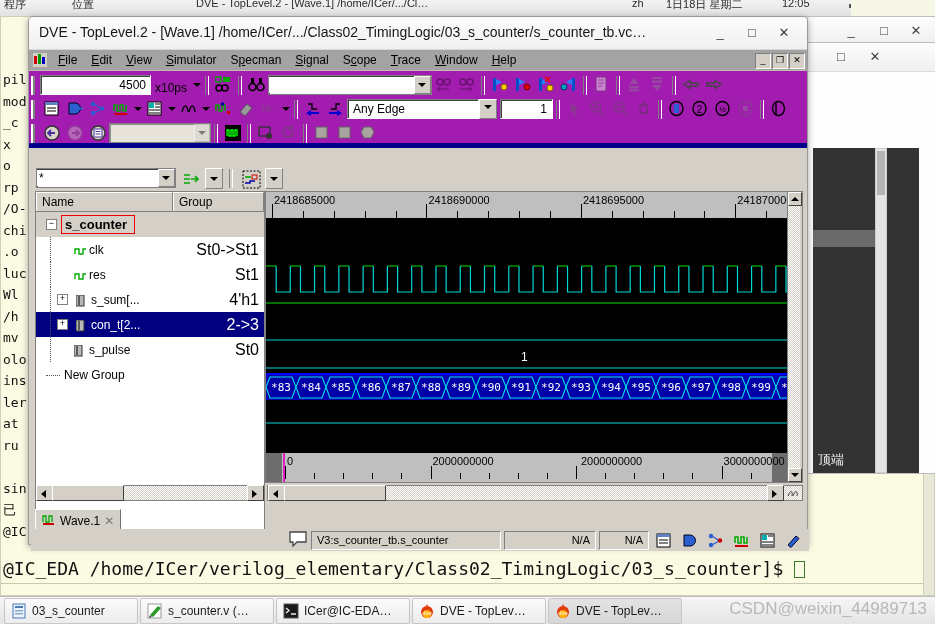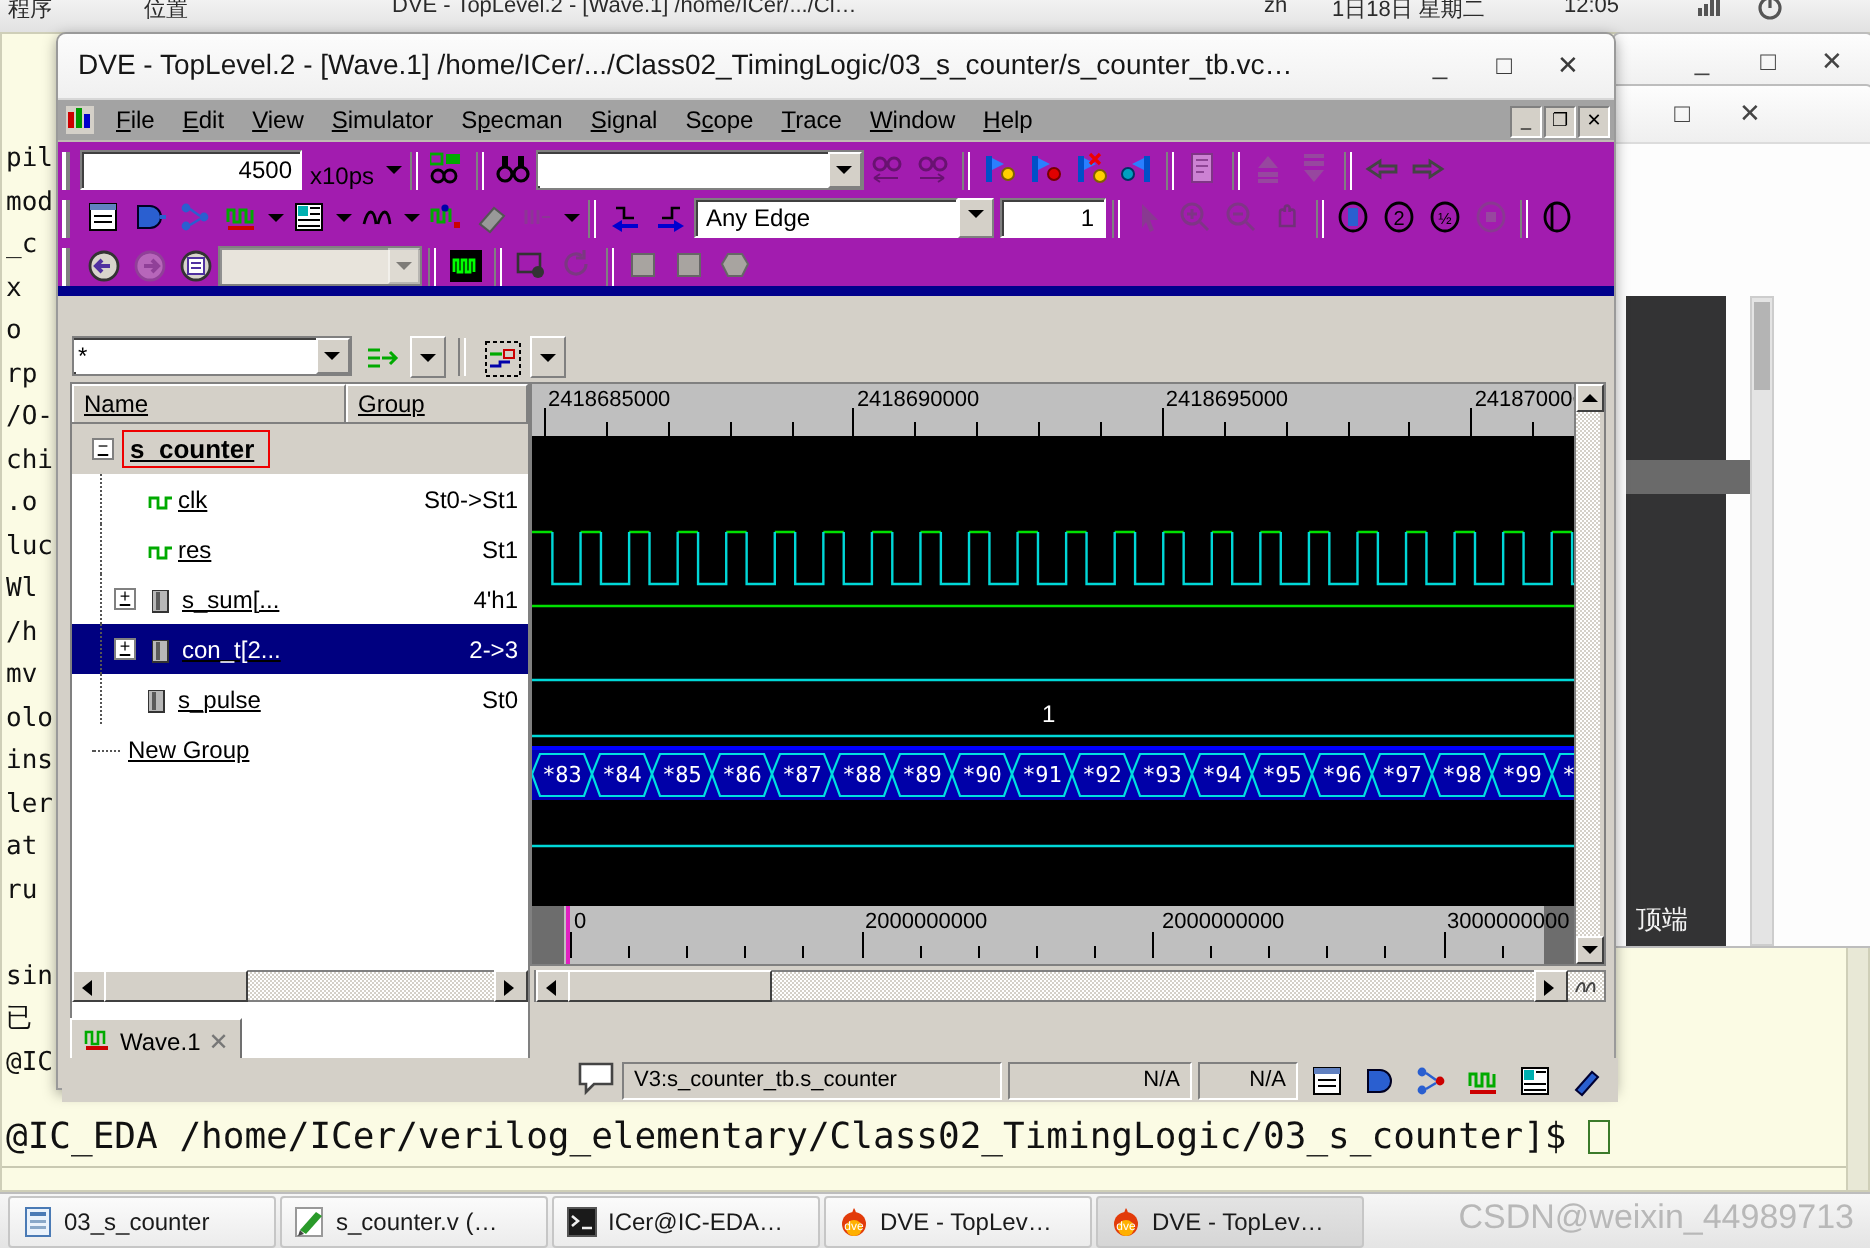--- a/index.html
+++ b/index.html
@@ -3,21 +3,21 @@
 <meta charset="utf-8">
 <style>
   html,body{margin:0;padding:0;}
   body{
     width:935px;height:624px;overflow:hidden;position:relative;
     font-family:"Liberation Sans",sans-serif;font-size:12px;
     background:#f7f7e8;
   }
   
   #desktop-topbar{
-    position:absolute;left:0;top:0;width:935px;height:16px;
+    position:absolute;left:0;top:0;width:851px;height:16px;
     background:linear-gradient(#f2f2f2,#e2e2e2);
     border-bottom:1px solid #b9b9b9;
     font-size:11px;color:#2b2b2b;overflow:hidden;
   }
   #desktop-topbar .tb{position:absolute;top:-3px;white-space:nowrap;}
   
   #bg-terminal{
     position:absolute;left:0;top:16px;width:935px;height:580px;
     background:#fbfbe4;border:1px solid #cfcfb8;box-sizing:border-box;
     font-family:"DejaVu Sans Mono","Liberation Mono",monospace;font-size:13px;
@@ -33,21 +33,21 @@
   #bg-hr{position:absolute;left:0;right:0;top:566px;height:1px;background:#c9c9b2;}
 
   
   .bgwin{position:absolute;background:#fdfdfd;border:1px solid #bdbdbd;border-radius:4px 4px 0 0;}
   .bgwin .bar{height:28px;position:relative;background:linear-gradient(#fdfdfd,#efefef);
               border-bottom:1px solid #dcdcdc;border-radius:4px 4px 0 0;}
   .bgwin .ctl{position:absolute;top:4px;width:20px;height:20px;font-size:13px;color:#444;
               text-align:center;line-height:20px;}
 
   
-  #dark-panel{position:absolute;left:813px;top:148px;width:50px;height:325px;background:#333334;}
+  #dark-panel{position:absolute;left:813px;top:148px;width:74px;height:325px;background:#333334;padding-left:32px;}
   #dark-panel .hl{position:absolute;left:0;top:82px;width:62px;height:17px;background:#6a6a6a;}
   #dark-panel .tail{position:absolute;left:5px;bottom:4px;color:#f2f2f2;font-size:13px;
                     font-family:"DejaVu Sans",sans-serif;}
   #dark-scroll{position:absolute;left:875px;top:148px;width:12px;height:325px;background:#e4e4e4;border:1px solid #cdcdcd;box-sizing:border-box;}
   #dark-scroll i{position:absolute;left:1px;top:2px;width:8px;height:44px;background:#b4b4b4;display:block;}
 
   
   #dve{
     position:absolute;left:28px;top:16px;width:780px;height:529px;
     background:#d4d0c8;border:1px solid #9a9a9a;border-radius:5px 5px 0 0;
@@ -92,26 +92,26 @@
   .combo .dn:after{content:"";position:absolute;left:3px;top:6px;border-left:4px solid transparent;
                    border-right:4px solid transparent;border-top:4px solid #000;}
   .lbl{font-size:12px;padding:0 4px;color:#000;}
 
   #bluebar{height:5px;background:#00008b;}
 
   
   #wavebody{position:absolute;left:4px;top:148px;width:772px;height:348px;background:#d4d0c8;}
   #filterrow{height:26px;display:flex;align-items:center;gap:3px;padding-left:3px;}
   #signalpane{position:absolute;left:2px;top:26px;width:230px;height:348px;background:#fff;
-              border:1px solid #808080;box-sizing:border-box;overflow:hidden;text-decoration:underline;}
+              border:1px solid #808080;box-sizing:border-box;overflow:hidden;}
   #hdrrow{display:flex;height:19px;background:#d4d0c8;border-bottom:1px solid #808080;}
   #hdrrow div{font-size:12px;padding:2px 5px;border-right:1px solid #808080;
               border-top:1px solid #fff;border-left:1px solid #fff;box-sizing:border-box;}
   .trow{height:25px;display:flex;align-items:center;position:relative;font-size:12px;}
-  .trow .val{position:absolute;right:5px;font-size:12px;}
+  .trow .val{position:absolute;right:5px;font-size:16px;}
   .expander{width:9px;height:9px;border:1px solid #808080;background:#fff;font-size:9px;
             line-height:7px;text-align:center;color:#000;display:inline-block;}
   .sigico{width:12px;height:12px;display:inline-block;margin:0 3px;}
   #sel-row{background:#000080;color:#fff;}
   #root-row .box{border:1px solid #e00;padding:1px 7px 1px 3px;background:#d4d0c8;
                  font-weight:bold;font-size:13px;}
 
   #wavearea{position:absolute;left:232px;top:26px;width:538px;height:292px;background:#000;
             border:1px solid #808080;box-sizing:border-box;}
   #ruler{height:26px;background:#bfbfbf;position:relative;border-bottom:1px solid #000;}

